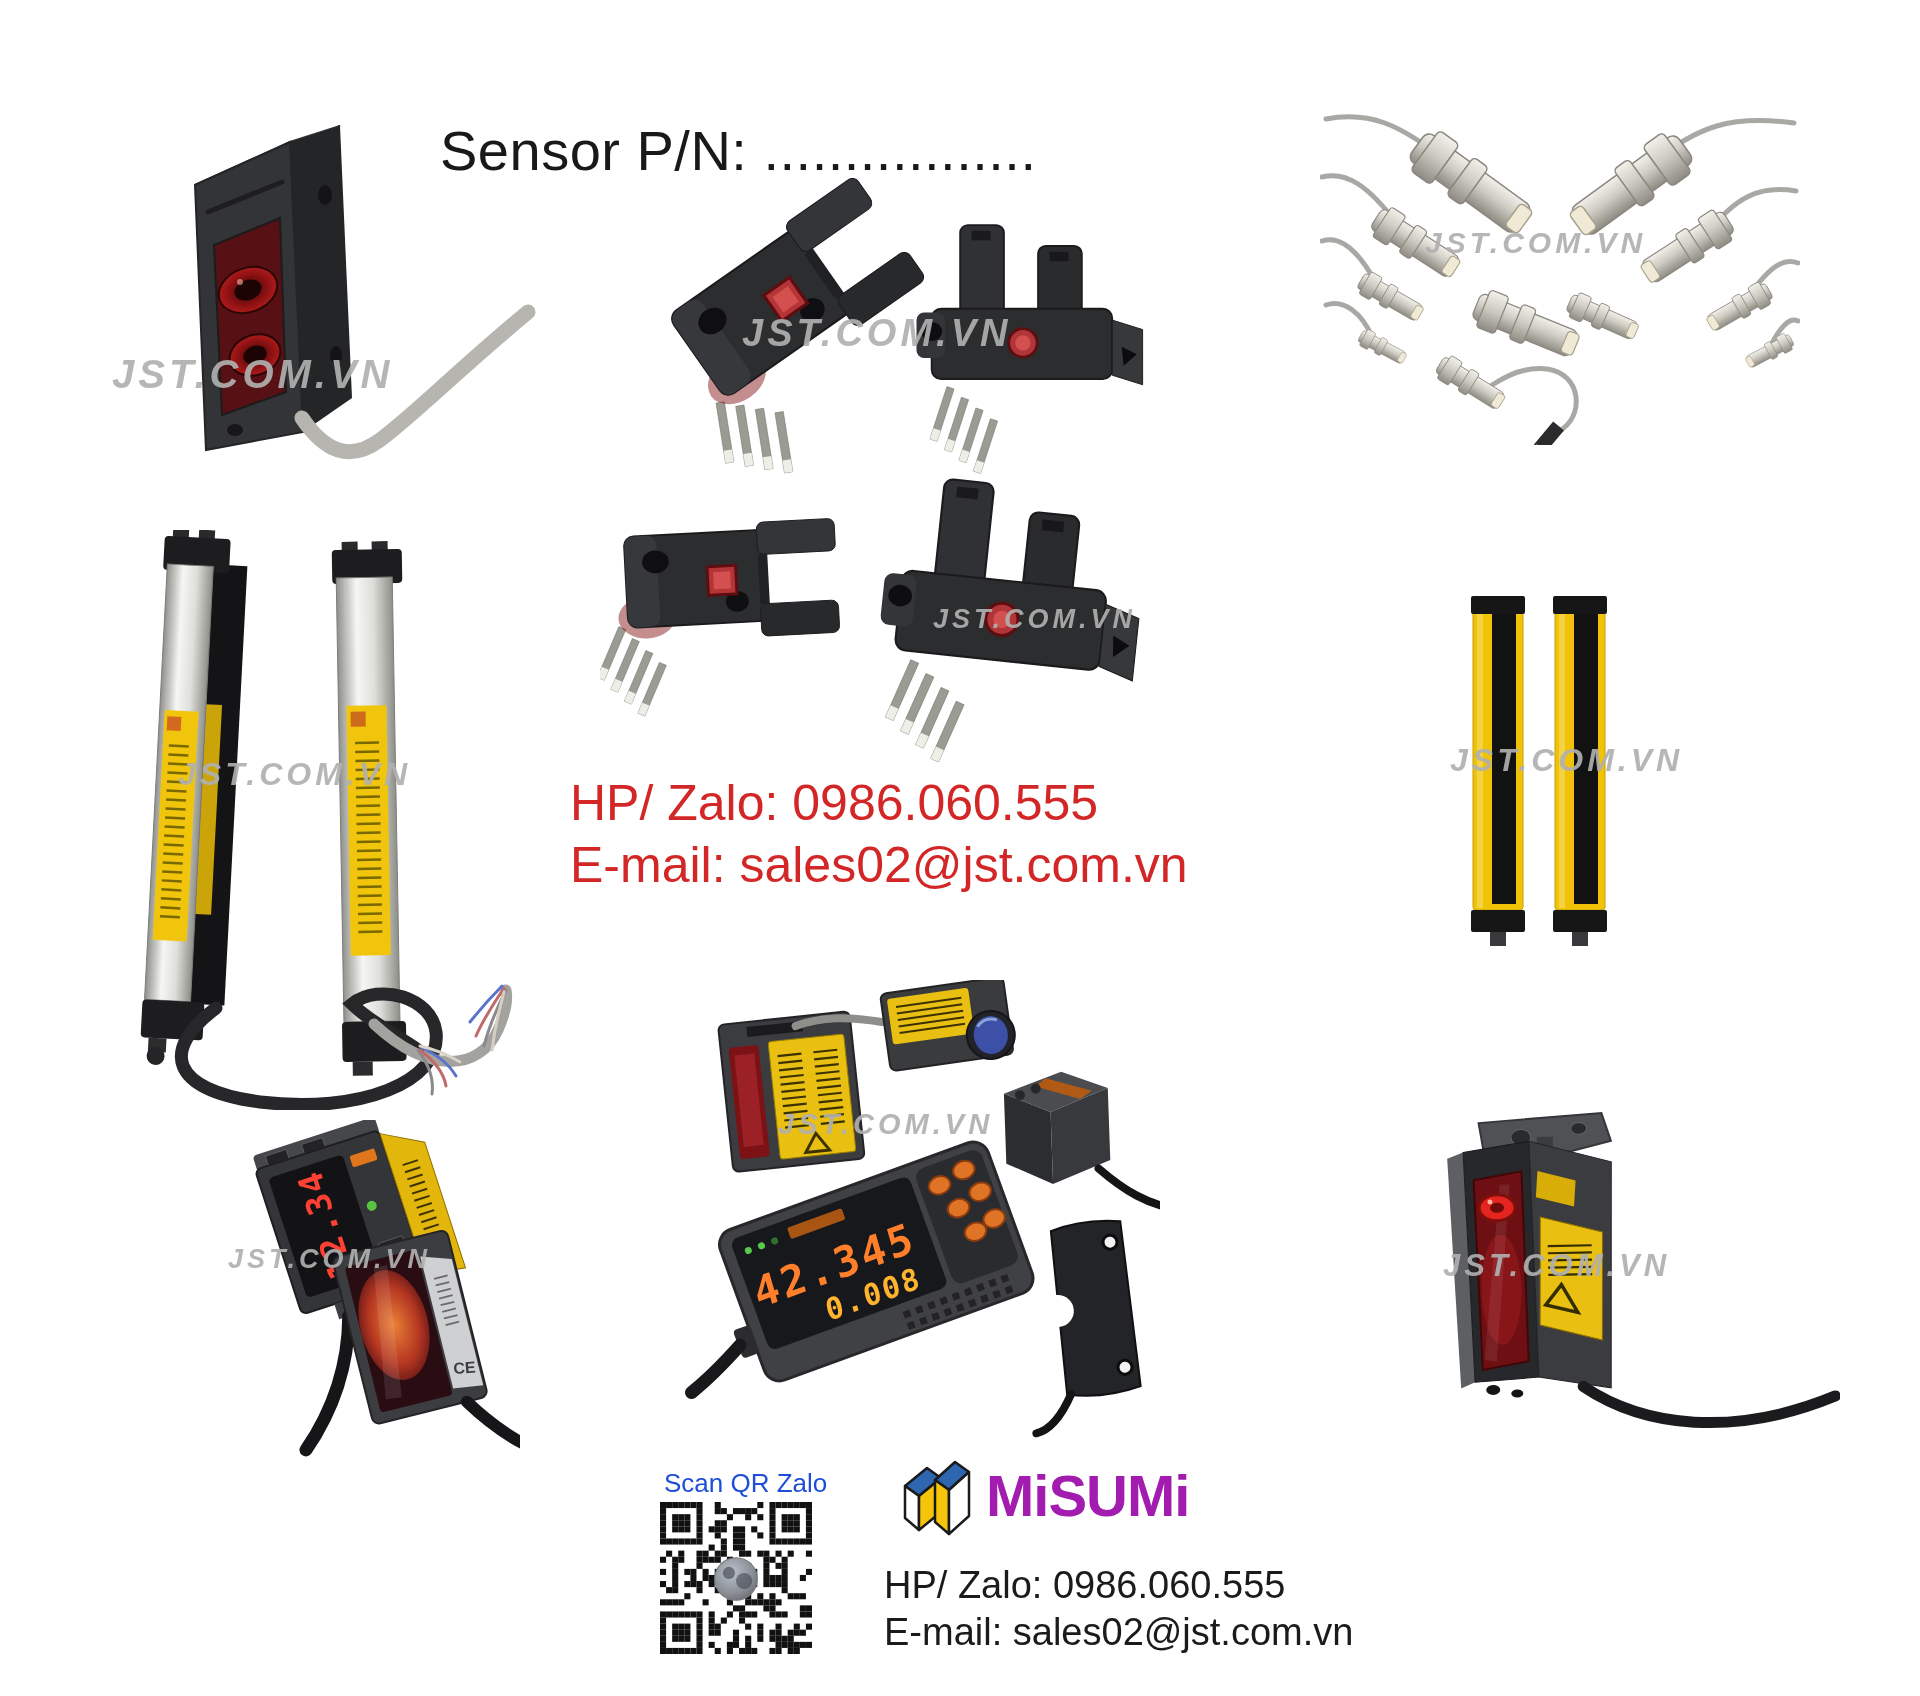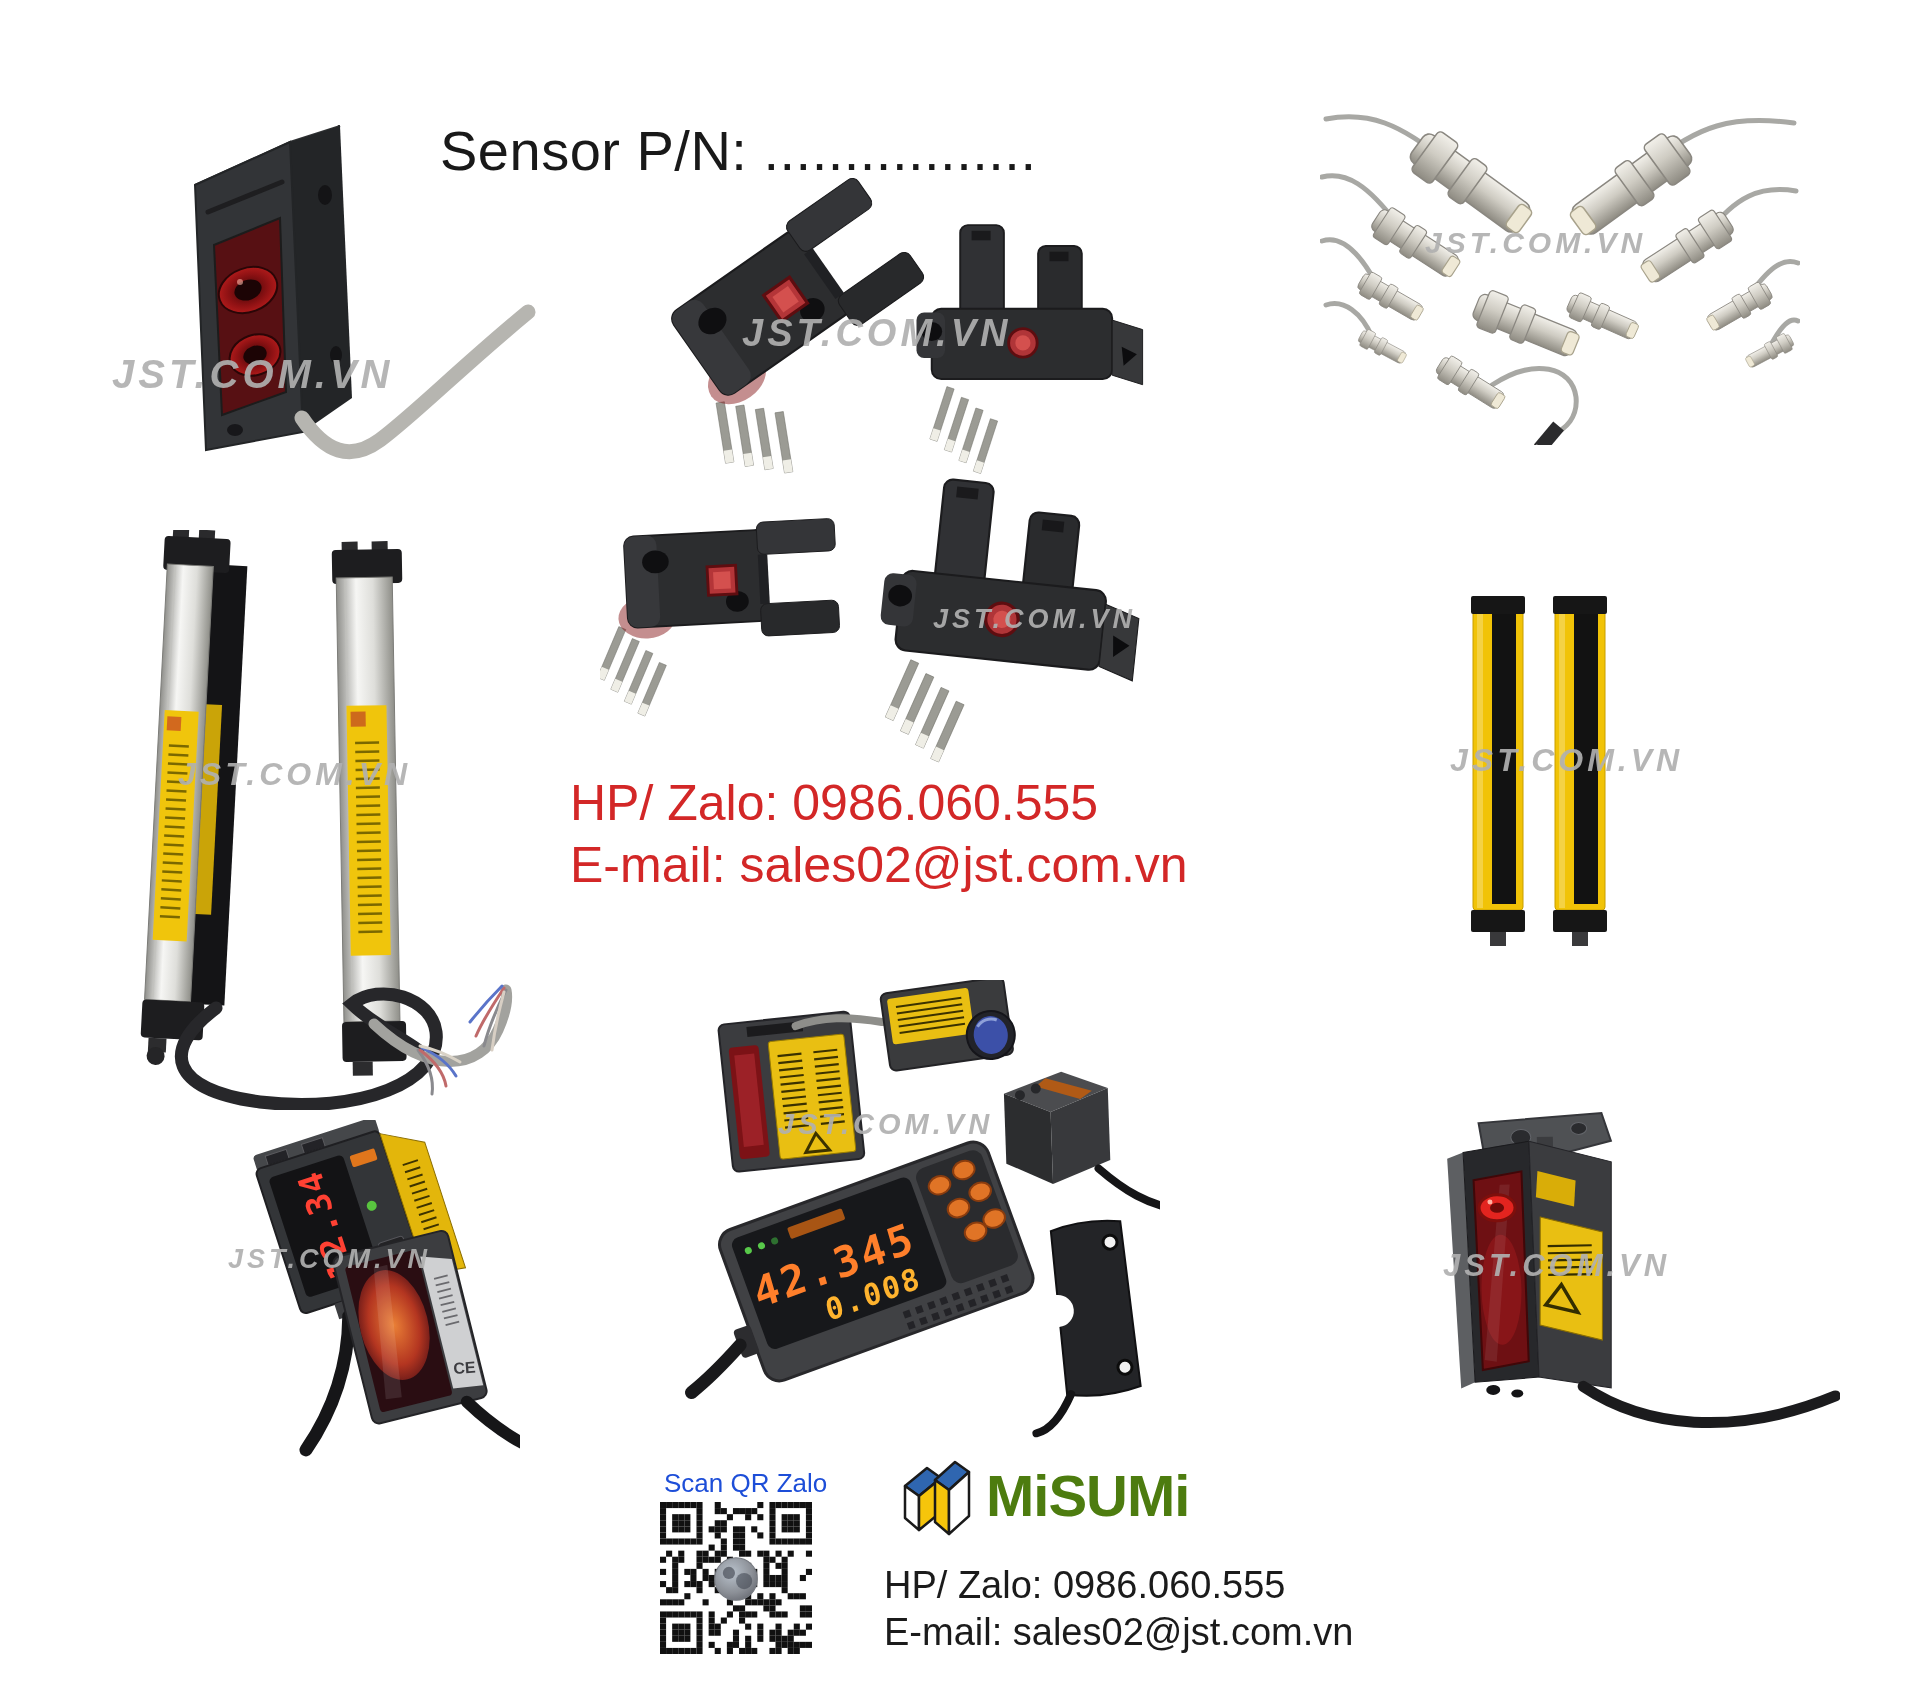--- a/index.html
+++ b/index.html
@@ -11,21 +11,21 @@
   .prod svg{display:block;width:100%;height:100%;}
   .wm{position:absolute;font-style:italic;color:rgba(176,176,176,0.92);letter-spacing:4px;
           white-space:nowrap;z-index:6;font-weight:bold;}
   .contact-center{position:absolute;left:570px;top:772px;font-size:50px;line-height:62px;
           color:#d32727;z-index:4;white-space:nowrap;}
   .qr-label{position:absolute;left:664px;top:1468px;font-size:26px;font-weight:normal;
           color:#1d4ed8;z-index:4;}
   .qr-box{position:absolute;left:660px;top:1502px;width:152px;height:152px;z-index:4;}
   .logo-mark{position:absolute;left:901px;top:1456px;width:74px;height:84px;z-index:4;}
   .brand-text{position:absolute;left:986px;top:1462px;font-size:58px;font-weight:bold;
-          color:#4d7c0f;letter-spacing:-1px;z-index:4;}
+          color:#a21caf;letter-spacing:-1px;z-index:4;}
   .footer-contact{position:absolute;left:884px;top:1562px;font-size:38px;line-height:47px;
           color:#1b1b1b;z-index:4;white-space:nowrap;}
   text.seg{font-family:"DejaVu Sans Mono",monospace;font-weight:bold;}
 </style>
 </head>
 <body>
 
 <div class="canvas">
 
   <div class="page-title">Sensor P/N: .................</div>

